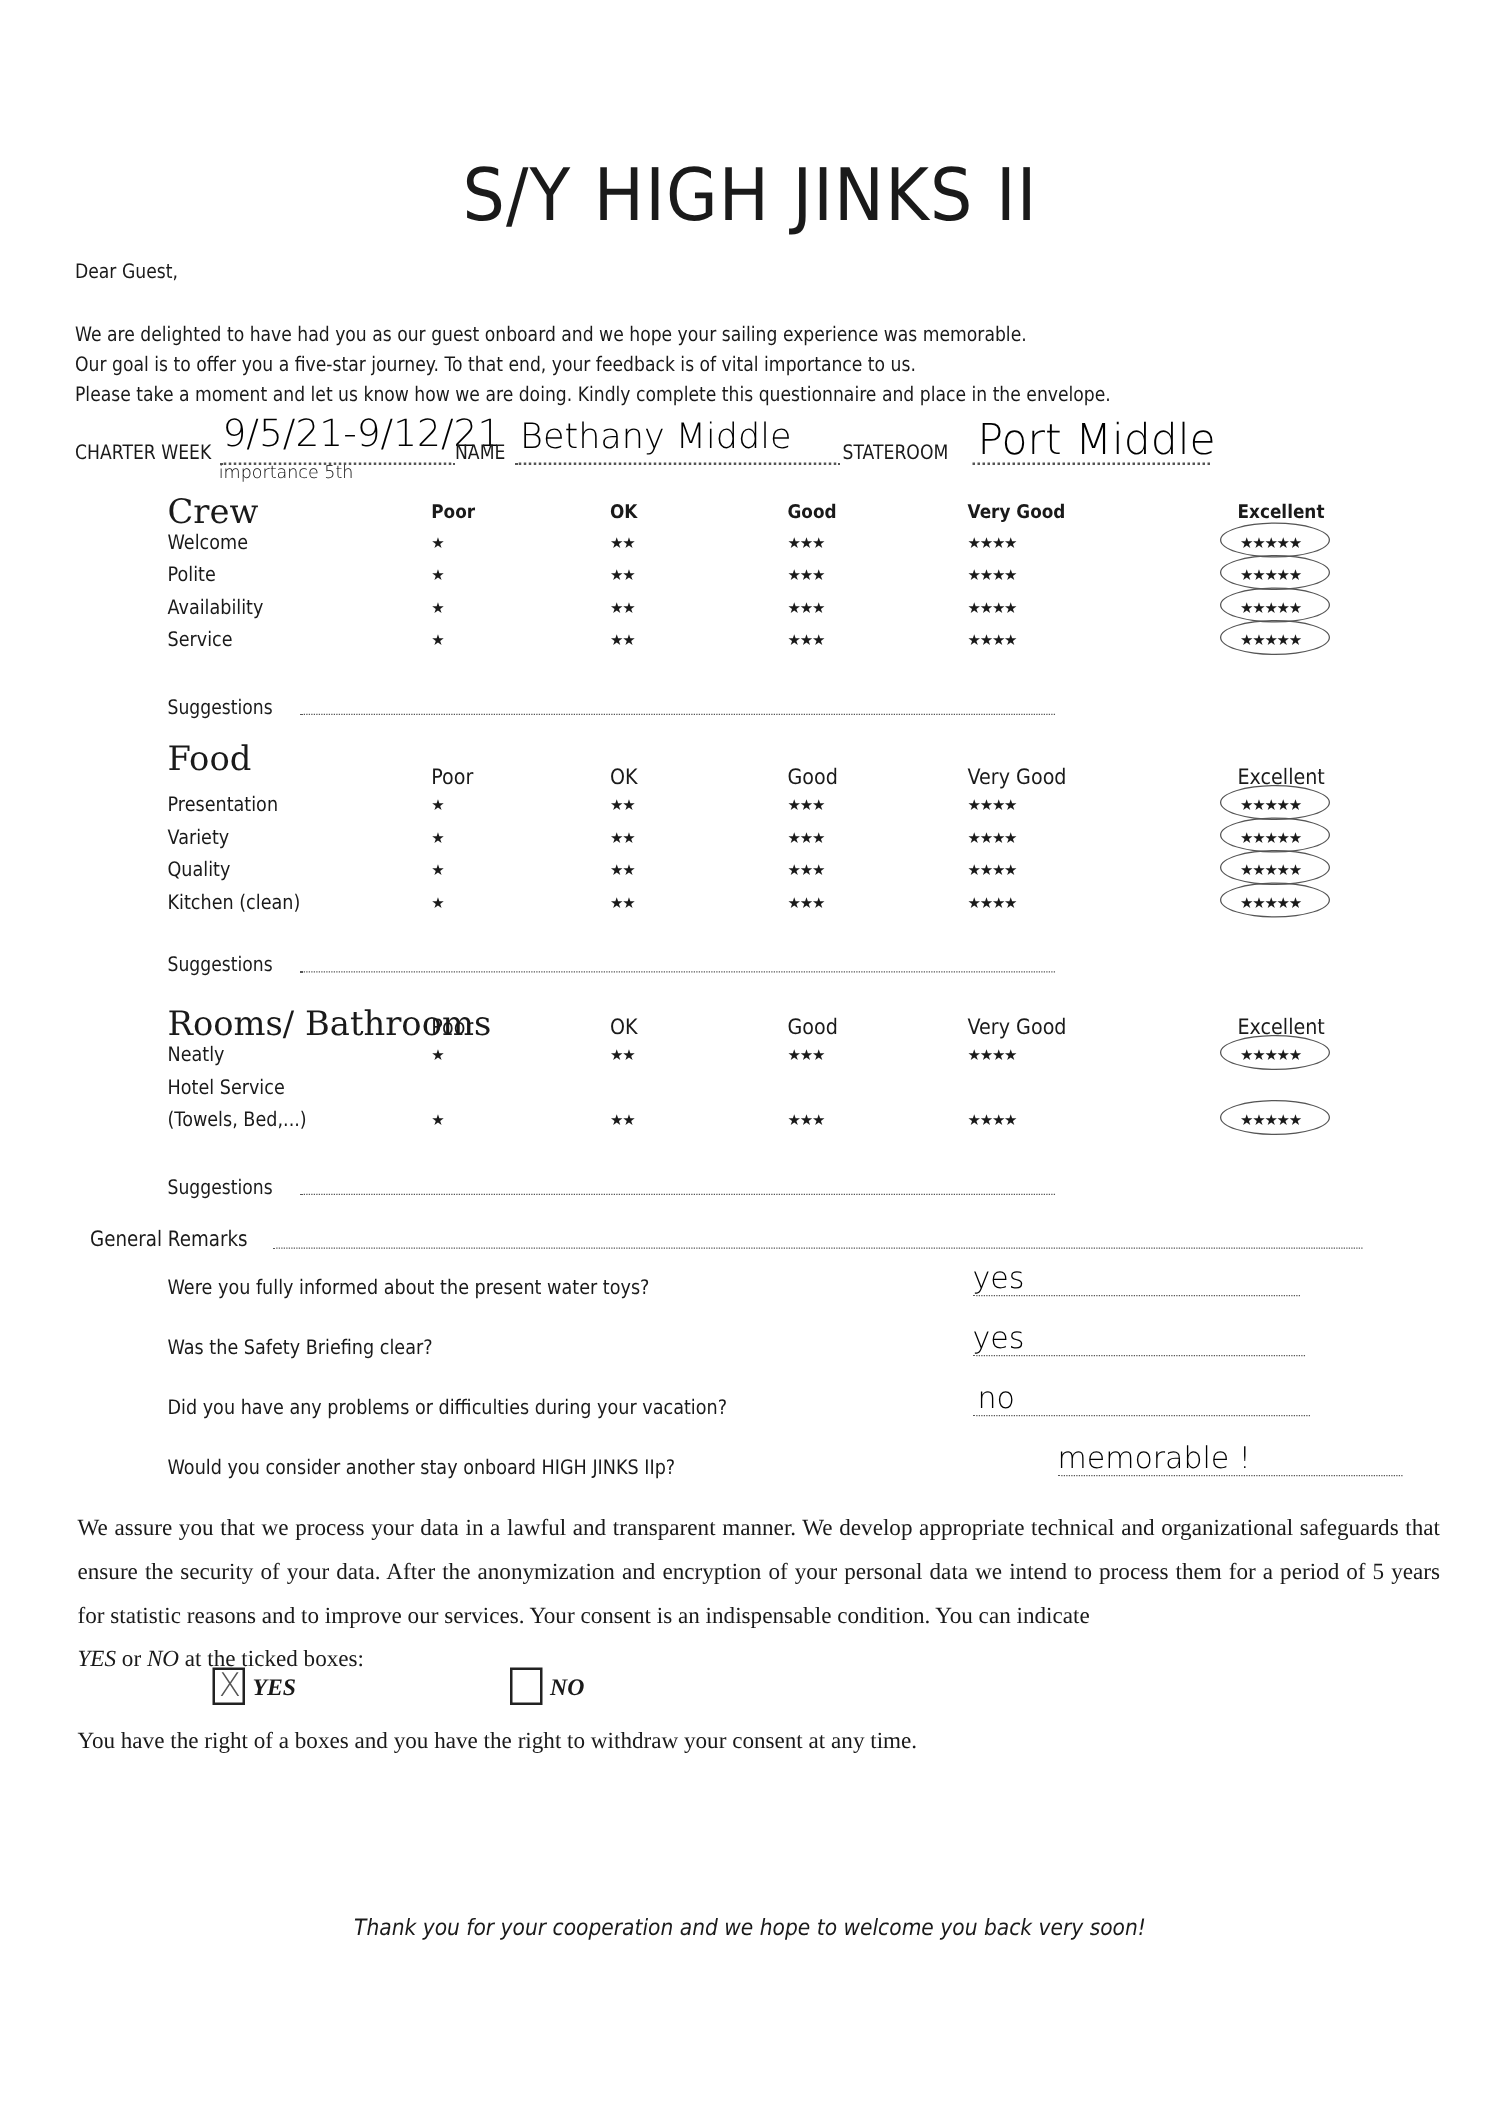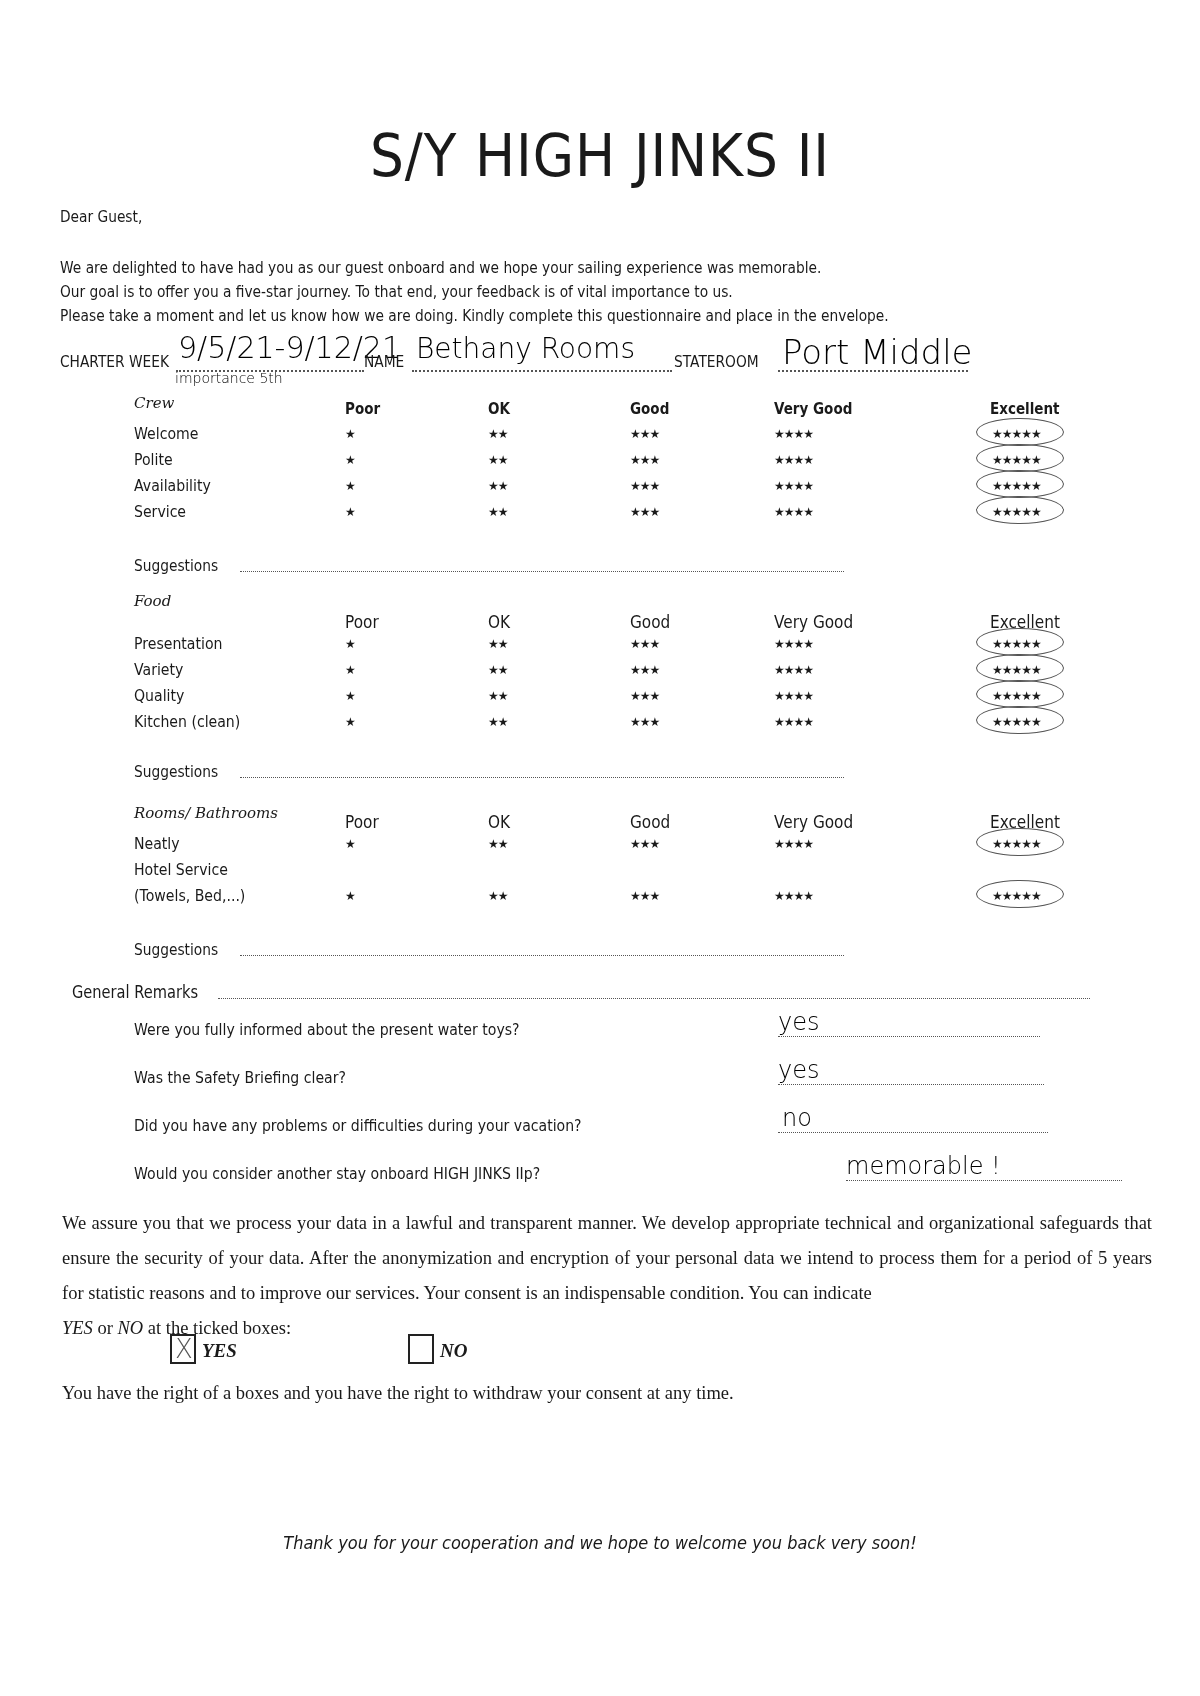--- a/index.html
+++ b/index.html
@@ -7,21 +7,21 @@
   body { position: relative; font-family: "Liberation Sans", sans-serif; color: #1a1a1a; overflow: hidden; }
   .abs { position: absolute; }
   .title { left: 0; width: 1200px; top: 122px; text-align: center; font-size: 58px; letter-spacing: 1px; font-family: "DejaVu Sans", sans-serif; font-weight: normal; transform: scaleX(0.92); }
   .sans { font-family: "DejaVu Sans", sans-serif; font-size: 16px; transform-origin: left top; transform: scaleX(0.86); white-space: nowrap; }
   .greet { left: 60px; top: 207px; }
   .intro { left: 60px; top: 256px; line-height: 24px; }
   .hand { font-family: "DejaVu Sans", sans-serif; color: #000000; font-weight: 200; white-space: nowrap; }
   .charter-row { left: 60px; top: 330px; height: 40px; width: 910px; }
   .cr-label { position: absolute; font-family: "DejaVu Sans", sans-serif; font-size: 16px; transform: scaleX(0.86); transform-origin: left top; top: 22px; white-space: nowrap; }
   .cr-line { position: absolute; top: 40px; height: 0; border-bottom: 2px dotted #555; }
-  .section-title { font-family: "DejaVu Serif", serif; font-style: italic; font-size: 15px; }
+  .section-title { font-family: "DejaVu Serif", serif; font-size: 27px; }
   .col-h { font-family: "DejaVu Sans", sans-serif; font-size: 15px; transform: scaleX(0.9); transform-origin: left top; white-space: nowrap; }
   .bold { font-weight: bold; }
   .row-label { font-family: "DejaVu Sans", sans-serif; font-size: 16px; transform: scaleX(0.88); transform-origin: left top; white-space: nowrap; }
   .stars { font-family: "DejaVu Sans", sans-serif; font-size: 12px; letter-spacing: -1px; white-space: nowrap; }
   .circle { position: absolute; border: 1.5px solid #555; border-radius: 50%; }
   .sugg { font-family: "DejaVu Sans", sans-serif; font-size: 16px; white-space: nowrap; }
   .sugg-line { position: absolute; border-bottom: 1.5px dotted #555; height: 0; }
   .q { font-family: "DejaVu Sans", sans-serif; font-size: 16px; transform: scaleX(0.88); transform-origin: left top; white-space: nowrap; }
   .serif-p { font-family: "Liberation Serif", serif; font-size: 18.5px; line-height: 35px; left: 62px; top: 1206px; width: 1090px; text-align: justify; }
   .serif-p span.it { font-style: italic; }
@@ -42,21 +42,21 @@
   <div>Please take a moment and let us know how we are doing. Kindly complete this questionnaire and place in the envelope.</div>
 </div>
 
 <div class="abs charter-row">
   <span class="cr-label" style="left:0;">CHARTER WEEK</span>
   <div class="cr-line" style="left:116px; width:188px;"></div>
   <span class="hand abs" style="left:118px; top:0px; font-size:30px;">9/5/21-9/12/21</span>
   <span class="hand abs" style="left:115px; top:40px; font-size:14px;">importance 5th</span>
   <span class="cr-label" style="left:304px;">NAME</span>
   <div class="cr-line" style="left:352px; width:260px;"></div>
-  <span class="hand abs" style="left:356px; top:2px; font-size:28px;">Bethany Rooms</span>
+  <span class="hand abs" style="left:356px; top:2px; font-size:28px;">Bethany Middle</span>
   <span class="cr-label" style="left:614px;">STATEROOM</span>
   <div class="cr-line" style="left:718px; width:190px;"></div>
   <span class="hand abs" style="left:722px; top:2px; font-size:34px;">Port Middle</span>
 </div>
 
 <div id="sections">
     <div class="abs section-title" style="left: 134px; top: 394px;">Crew</div>
     <div class="abs col-h bold" style="left: 345px; top: 400px;">Poor</div>
     <div class="abs col-h bold" style="left: 488px; top: 400px;">OK</div>
     <div class="abs col-h bold" style="left: 630px; top: 400px;">Good</div>

